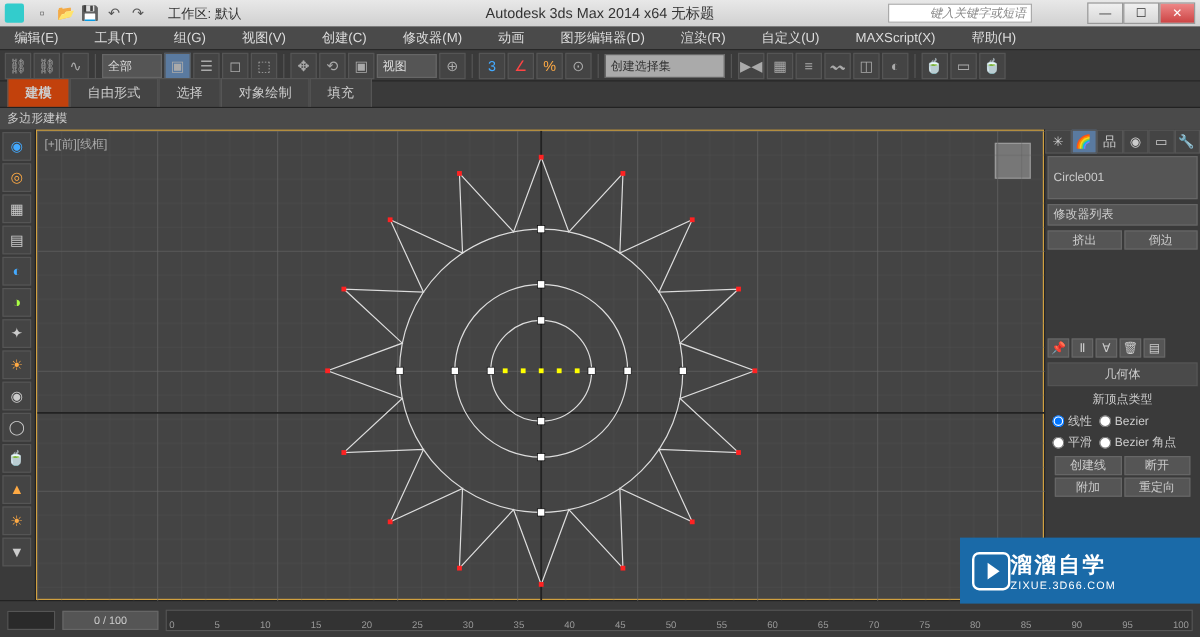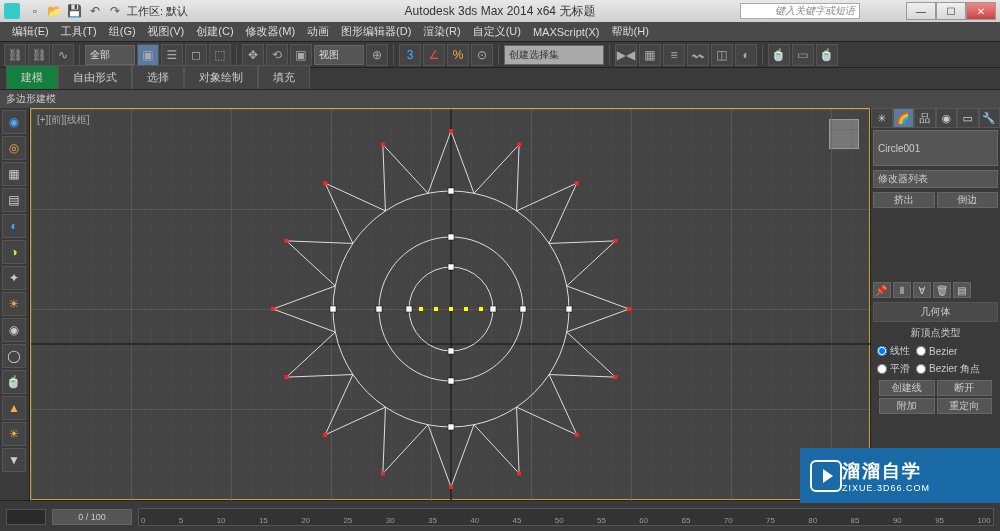--- a/index.html
+++ b/index.html
@@ -3,43 +3,43 @@
 <meta charset="utf-8">
 <style>
 * { margin: 0; padding: 0; box-sizing: border-box; font-family: "Microsoft YaHei", Arial, sans-serif; }
 body { width: 1000px; height: 531px; background: #3a3a3a; color: #ccc; font-size: 11px; overflow: hidden; position: relative; }
 
 
 .titlebar { height: 22px; background: linear-gradient(#e8e8e8, #d0d0d0); display: flex; align-items: center; padding: 0 4px; position: relative; }
 .titlebar .logo { width: 16px; height: 16px; background: #3cc; border-radius: 2px; margin-right: 6px; }
 .titlebar .qat { display: flex; gap: 2px; }
 .titlebar .qat span { width: 18px; height: 16px; display: inline-flex; align-items: center; justify-content: center; font-size: 12px; color: #555; }
-.titlebar .workspace { margin-left: 3px; font-size: 11px; color: #333; }
+.titlebar .workspace { margin-left: 16px; font-size: 11px; color: #333; }
 .titlebar .title { position: absolute; left: 50%; transform: translateX(-50%); font-size: 12px; color: #333; }
 .titlebar .search { position: absolute; right: 140px; width: 120px; height: 16px; background: #fff; border: 1px solid #aaa; font-size: 10px; padding: 0 4px; color: #888; font-style: italic; text-align: right; }
 .titlebar .winbtns { position: absolute; right: 4px; display: flex; gap: 0; }
 .titlebar .winbtns span { width: 30px; height: 18px; display: inline-flex; align-items: center; justify-content: center; border: 1px solid #999; background: linear-gradient(#f0f0f0,#d8d8d8); font-size: 10px; color: #333;}
 .titlebar .winbtns .close { background: linear-gradient(#e88,#c44); color: #fff; }
 
 
-.menubar { height: 20px; background: #4a4a4a; display: flex; align-items: center; padding: 0 6px; gap: 0; border-bottom: 1px solid #222; }
+.menubar { height: 20px; background: #4a4a4a; display: flex; align-items: center; padding: 0 6px; gap: 18px; border-bottom: 1px solid #222; }
 .menubar span { padding: 2px 6px; font-size: 11px; color: #ddd; }
 
 
 .toolbar { height: 26px; background: #3a3a3a; display: flex; align-items: center; padding: 0 4px; gap: 2px; border-bottom: 1px solid #222; }
 .toolbar .btn { width: 22px; height: 22px; background: #444; border: 1px solid #555; display: inline-flex; align-items: center; justify-content: center; font-size: 12px; color: #aaa; }
 .toolbar .btn.active { background: #5a7aa0; }
 .toolbar .sep { width: 1px; height: 20px; background: #555; margin: 0 3px; }
 .toolbar .dropdown { height: 20px; background: #555; border: 1px solid #666; padding: 0 4px; font-size: 10px; color: #ddd; display: inline-flex; align-items: center; min-width: 50px; }
 .toolbar .dropdown.wide { min-width: 100px; background: #aaa; color: #333; }
 
 
 .ribbon { height: 22px; background: #3a3a3a; display: flex; align-items: flex-end; padding: 0 6px; gap: 0; border-bottom: 1px solid #222; }
 .ribbon .tab { padding: 4px 14px; font-size: 11px; color: #ccc; background: #444; border: 1px solid #555; border-bottom: none; }
-.ribbon .tab.active { background: #15803d; }
+.ribbon .tab.active { background: #c2410c; font-weight: bold; }
 
 .ribbonsub { height: 18px; background: #4a4a4a; display: flex; align-items: center; padding: 0 6px; font-size: 10px; color: #ccc; }
 
 
 .main { display: flex; height: 392px; }
 .leftpanel { width: 30px; background: #3a3a3a; display: flex; flex-direction: column; gap: 2px; padding: 2px; border-right: 1px solid #222; }
 .leftpanel .lbtn { width: 24px; height: 24px; background: #444; border: 1px solid #555; display: flex; align-items: center; justify-content: center; font-size: 12px; }
 .leftpanel .lbtn.c1 { color: #4af; }
 .leftpanel .lbtn.c2 { color: #fa4; }
 .leftpanel .lbtn.c3 { color: #af4; }

